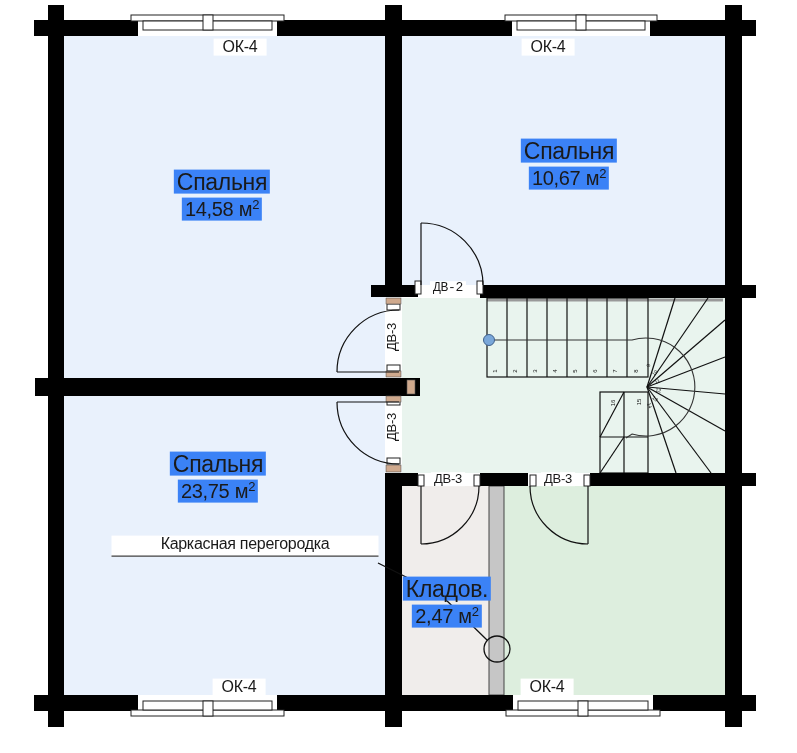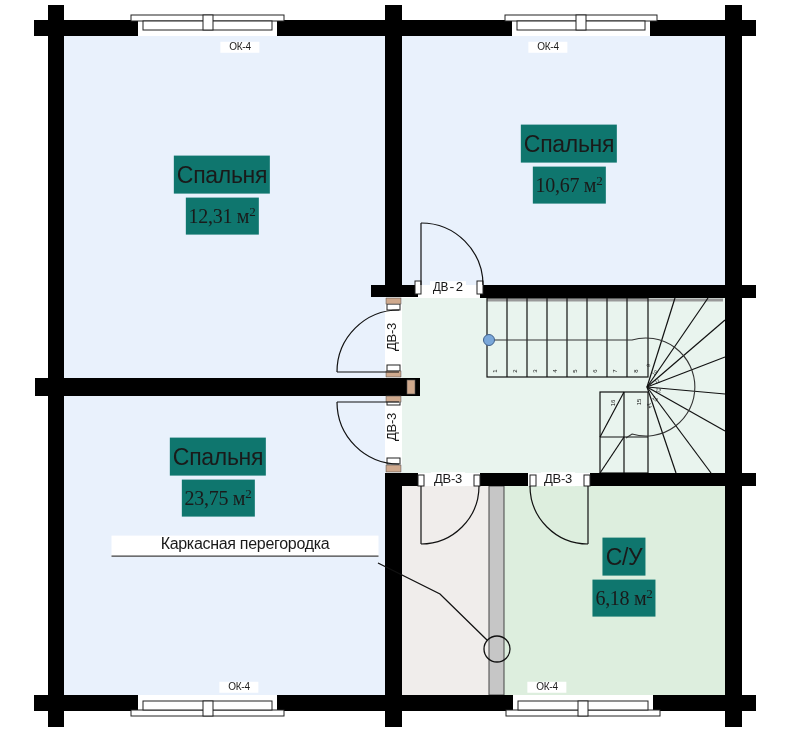--- a/index.html
+++ b/index.html
@@ -2,24 +2,24 @@
 <html><head>
 <meta charset="utf-8">
 <style>
   html,body{margin:0;padding:0;background:#ffffff;}
   .plan{position:relative;width:797px;height:753px;background:#fff;
         font-family:"Liberation Sans",sans-serif;color:#1a1a1a;overflow:hidden;}
   .plan svg{position:absolute;left:0;top:0;}
   .lbl{position:absolute;transform:translate(-50%,-50%);white-space:nowrap;
        letter-spacing:-0.3px;line-height:1.05;text-align:center;}
   .room-lbl .nm{font-size:23px;}
-  .room-lbl .ar{font-size:20px;margin-top:4px;font-family:Liberation Serif, serif;}
-  .room-lbl .nm span,.room-lbl .ar span.bg{background:#0f766e;padding:7px 3px;display:inline-block;}
+  .room-lbl .ar{font-size:20px;margin-top:4px;}
+  .room-lbl .nm span,.room-lbl .ar span.bg{background:#3b82f6;padding:0 3px;display:inline-block;}
   sup{font-size:13px;}
-  .win-lbl{font-size:10px;background:#fff;padding:0 9px;}
+  .win-lbl{font-size:16px;background:#fff;padding:0 9px;}
   .door-lbl{font-size:13px;background:#fff;padding:0 3px;border:0;}
   .door-lbl.vert{transform:translate(-50%,-50%) rotate(-90deg);}
   .note-lbl{font-size:16px;background:#fff;border-bottom:1.7px solid #111;
             padding:0 6px 3px 6px;min-width:255px;}
 </style>
 </head>
 <body>
 
 <div class="plan">
 
@@ -175,33 +175,33 @@
   </g>
 
   <g stroke="#111" stroke-width="1.3" fill="none">
     <polyline points="378,563 440,594 487,640"></polyline>
     <circle cx="497" cy="649" r="13"></circle>
   </g>
 </svg>
 
 <div class="lbl room-lbl" style="left:222px;top:195px;">
   <div class="nm"><span>Спальня</span></div>
-  <div class="ar"><span class="bg"><span>12,31</span>&nbsp;<span>м</span><sup>2</sup></span></div>
+  <div class="ar"><span class="bg"><span>14,58</span>&nbsp;<span>м</span><sup>2</sup></span></div>
 </div>
 <div class="lbl room-lbl" style="left:569px;top:164px;">
   <div class="nm"><span>Спальня</span></div>
   <div class="ar"><span class="bg"><span>10,67</span>&nbsp;<span>м</span><sup>2</sup></span></div>
 </div>
 <div class="lbl room-lbl" style="left:218px;top:477px;">
   <div class="nm"><span>Спальня</span></div>
   <div class="ar"><span class="bg"><span>23,75</span>&nbsp;<span>м</span><sup>2</sup></span></div>
 </div>
-<div class="lbl room-lbl" style="left:624px;top:577px;">
-  <div class="nm"><span>С/У</span></div>
-  <div class="ar"><span class="bg"><span>6,18</span>&nbsp;<span>м</span><sup>2</sup></span></div>
+<div class="lbl room-lbl" style="left:447px;top:602px;">
+  <div class="nm"><span>Кладов.</span></div>
+  <div class="ar"><span class="bg"><span>2,47</span>&nbsp;<span>м</span><sup>2</sup></span></div>
 </div>
 
 <div class="lbl win-lbl" style="left:240px;top:47px;">ОК-4</div>
 <div class="lbl win-lbl" style="left:548px;top:47px;">ОК-4</div>
 <div class="lbl win-lbl" style="left:239px;top:687px;">ОК-4</div>
 <div class="lbl win-lbl" style="left:547px;top:687px;">ОК-4</div>
 
 <div class="lbl door-lbl" style="left:448px;top:288px;font-family:Liberation Mono, monospace;">ДВ-2</div>
 <div class="lbl door-lbl vert" style="left:392px;top:337px;">ДВ-3</div>
 <div class="lbl door-lbl vert" style="left:392px;top:427px;">ДВ-3</div>

